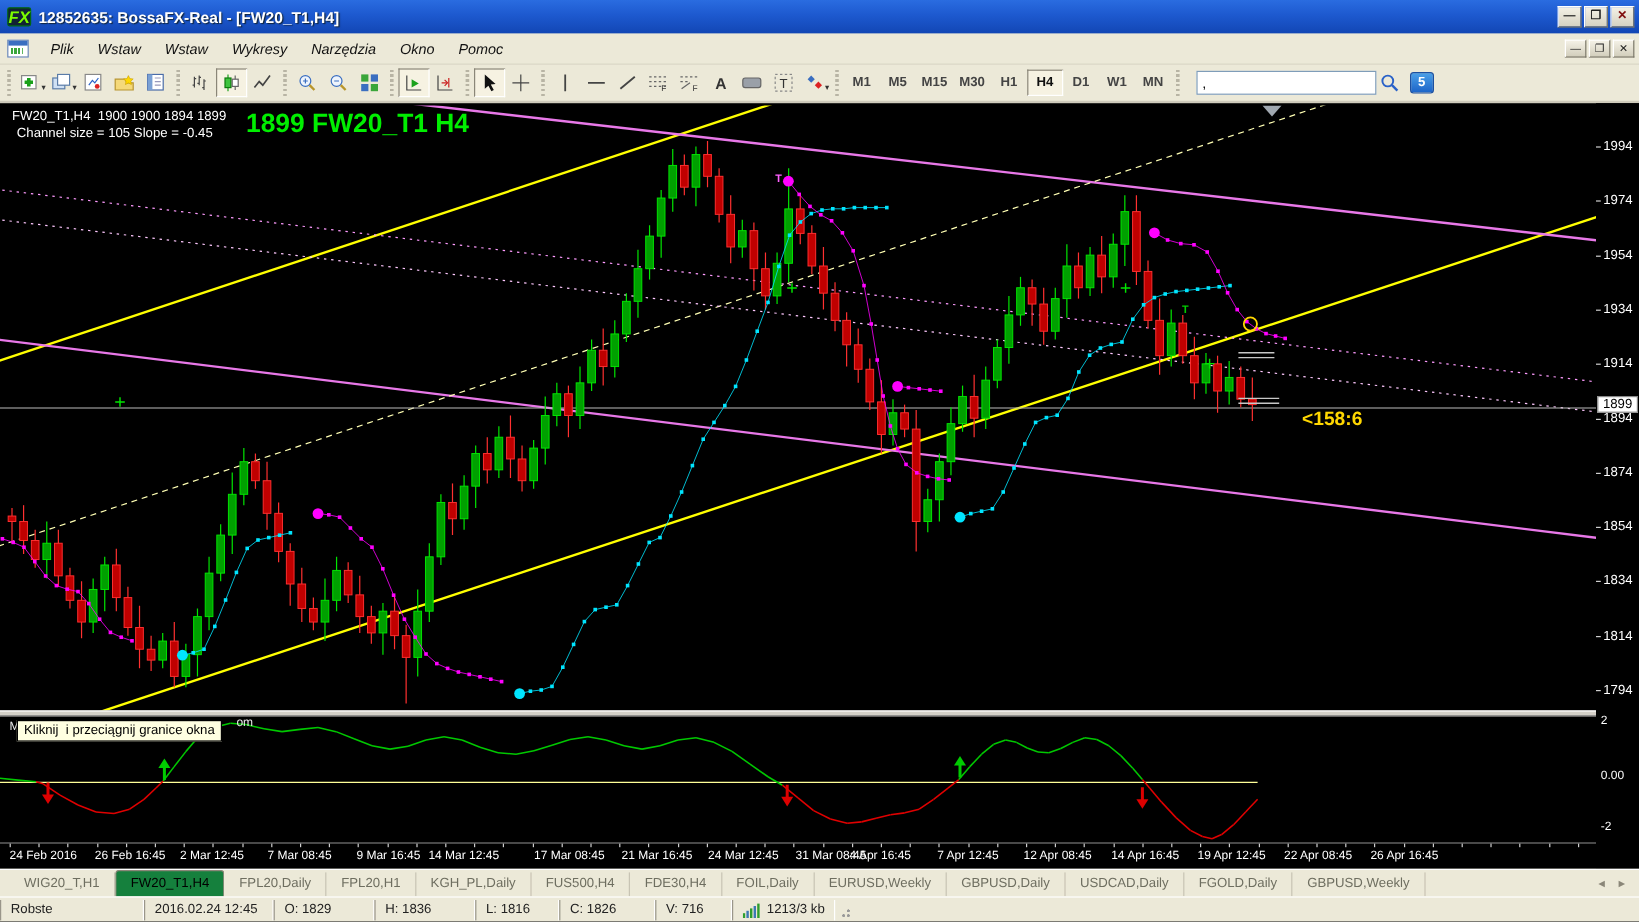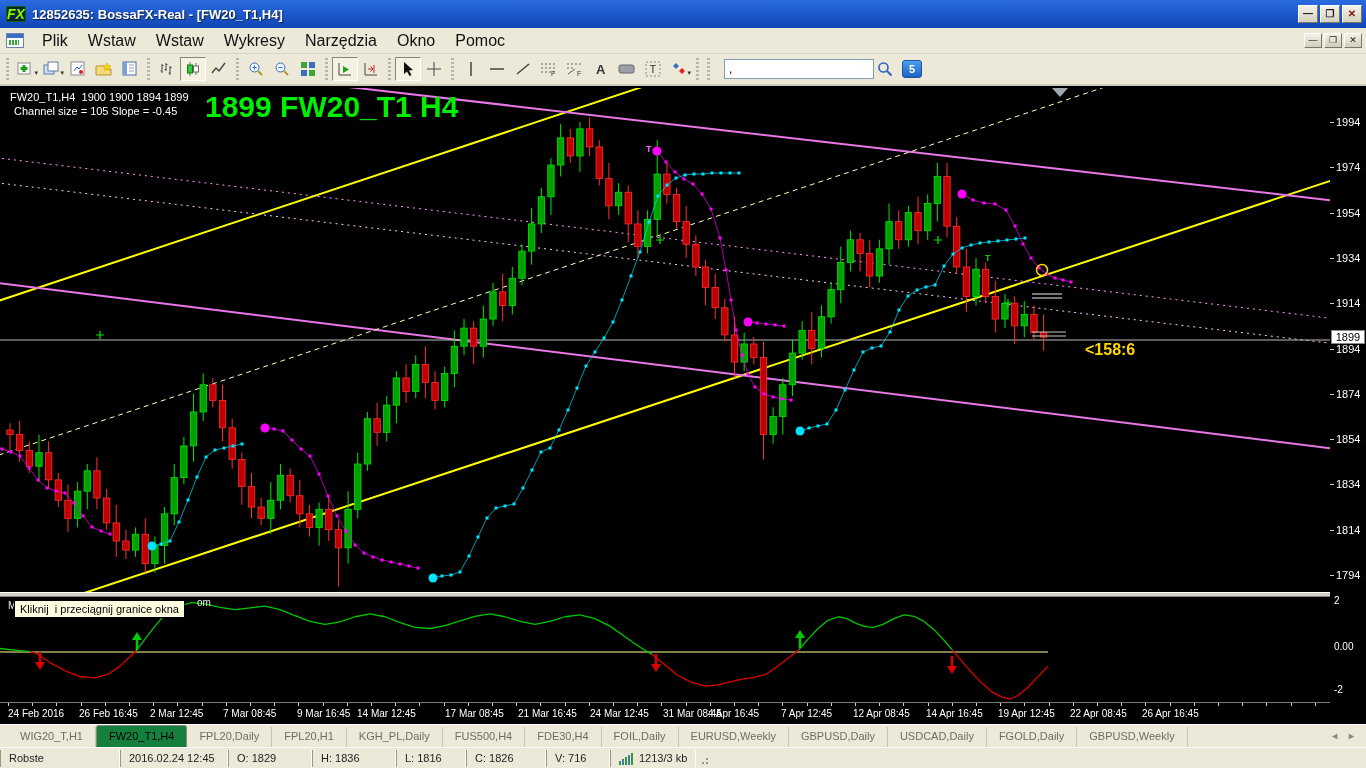--- a/index.html
+++ b/index.html
@@ -20,21 +20,21 @@
     color:#222; font-weight:bold; cursor:default; }
   .wbtn.close { color:#801010; }
 
   
   .menubar { position:absolute; left:0; top:28px; width:1366px; height:26px; background:#ECE9D8;
     border-bottom:1px solid #d8d4c4; display:flex; align-items:center; padding:0 4px; }
   .doc-icon { width:18px; height:15px; margin:0 8px 0 2px; border:1px solid #6a86b4; background:#fff; position:relative; }
   .doc-icon::before { content:""; position:absolute; left:0; top:0; right:0; height:4px; background:#3a6ec0; }
   .doc-icon::after { content:""; position:absolute; left:2px; bottom:2px; width:10px; height:5px;
     background:repeating-linear-gradient(90deg,#3aa63a 0 2px,#fff 2px 3px); }
-  .menu-item { padding:4px 10px; font-size:16px; color:#111; }
+  .menu-item { padding:4px 10px; font-size:12px; color:#111;font-style:italic; }
   .mdi-controls { margin-left:auto; display:flex; gap:2px; }
   .mbtn { width:18px; height:15px; background:linear-gradient(180deg,#f4f1e6,#d2cebc); border:1px solid #fff;
     border-right-color:#7a7668; border-bottom-color:#7a7668; font-size:9px; line-height:13px; text-align:center; color:#222; }
 
   
   .toolbar { position:absolute; left:0; top:54px; width:1366px; height:32px; background:#ECE9D8;
     border-bottom:2px solid #cfcbbb; display:flex; align-items:center; padding:0 2px; }
   .tsep { width:7px; height:22px; margin:0 2px;
     background:repeating-linear-gradient(180deg,#b8b4a4 0 2px,transparent 2px 4px); background-size:3px 100%; background-repeat:no-repeat; background-position:2px 0; }
   .tbtn { width:26px; height:24px; display:flex; align-items:center; justify-content:center; border:1px solid transparent; position:relative; }
@@ -60,21 +60,21 @@
   .timeaxis .tick { position:absolute; top:0; width:1px; height:3px; background:#cfcfcf; }
 
   .price-axis { position:absolute; left:1330px; top:0px; width:36px; height:638px; background:#000; }
   .price-axis .plab { position:absolute; left:6px; color:#fff; font-size:11px; }
   .price-axis .ptick { position:absolute; left:0; width:4px; height:1px; background:#cfcfcf; }
   .price-axis .pcur { position:absolute; left:1px; width:34px; background:#fff; color:#000; font-size:11px;
     text-align:center; padding:0px 1px; border:1px solid #888; }
   .price-axis .ilab { position:absolute; left:4px; color:#fff; font-size:10px; }
 
   .ovl { position:absolute; color:#fff; font-size:11px; white-space:pre; }
-  .watermark { position:absolute; left:205px; top:4px; color:#00EE00; font-size:30px; font-weight:bold;
+  .watermark { position:absolute; left:205px; top:4px; color:#00EE00; font-size:22px; font-weight:bold;
     font-family:"Liberation Sans",sans-serif; letter-spacing:0px; }
   .annotation { position:absolute; left:1085px; top:255px; color:#FFD700; font-size:16px; font-weight:bold; }
   .tooltip { position:absolute; left:14px; top:514px; background:#FFFFE1; border:1px solid #000; color:#000;
     font-size:11px; padding:2px 5px; white-space:pre; z-index:5; }
   .indfrag { position:absolute; color:#e8e8e8; font-size:10px; z-index:1; }
 
   
   .tabbar { position:absolute; left:0; top:724px; width:1366px; height:23px; background:#ECE9D8;
     border-top:1px solid #fff; display:flex; align-items:flex-end; padding-left:8px; }
   .tab { height:20px; padding:3px 12px 0 12px; font-size:11px; color:#6e6e60; border-right:1px solid #c8c4b4; white-space:nowrap; }
@@ -278,20 +278,31 @@
         </svg>
       </div>
     <div class="tbtn">
       <svg width="16" height="16">
           <path d="M5 2l3 3-3 3-3-3z" fill="#3a6ec0"></path>
           <path d="M11 7l3 3-3 3-3-3z" fill="#d22"></path>
         </svg>
         <span class="caret">▾</span>
       </div>
     <div class="tsep"></div>
+    <div id="tf-buttons" style="display:flex;">
+        <div class="tfbtn">M1</div>
+        <div class="tfbtn">M5</div>
+        <div class="tfbtn">M15</div>
+        <div class="tfbtn">M30</div>
+        <div class="tfbtn">H1</div>
+        <div class="tfbtn pressed">H4</div>
+        <div class="tfbtn">D1</div>
+        <div class="tfbtn">W1</div>
+        <div class="tfbtn">MN</div>
+      </div>
     <div class="tsep"></div>
     <input class="searchbox" value="," style="">
     <div class="tbtn" style="width:22px;">
       <svg width="16" height="16">
           <circle cx="6.5" cy="6.5" r="4.5" fill="none" stroke="#2a62c8" stroke-width="1.6"></circle>
           <path d="M10 10l4.5 4.5" stroke="#2a62c8" stroke-width="2"></path>
         </svg>
       </div>
     <div class="badge5">5</div>
   </div>

